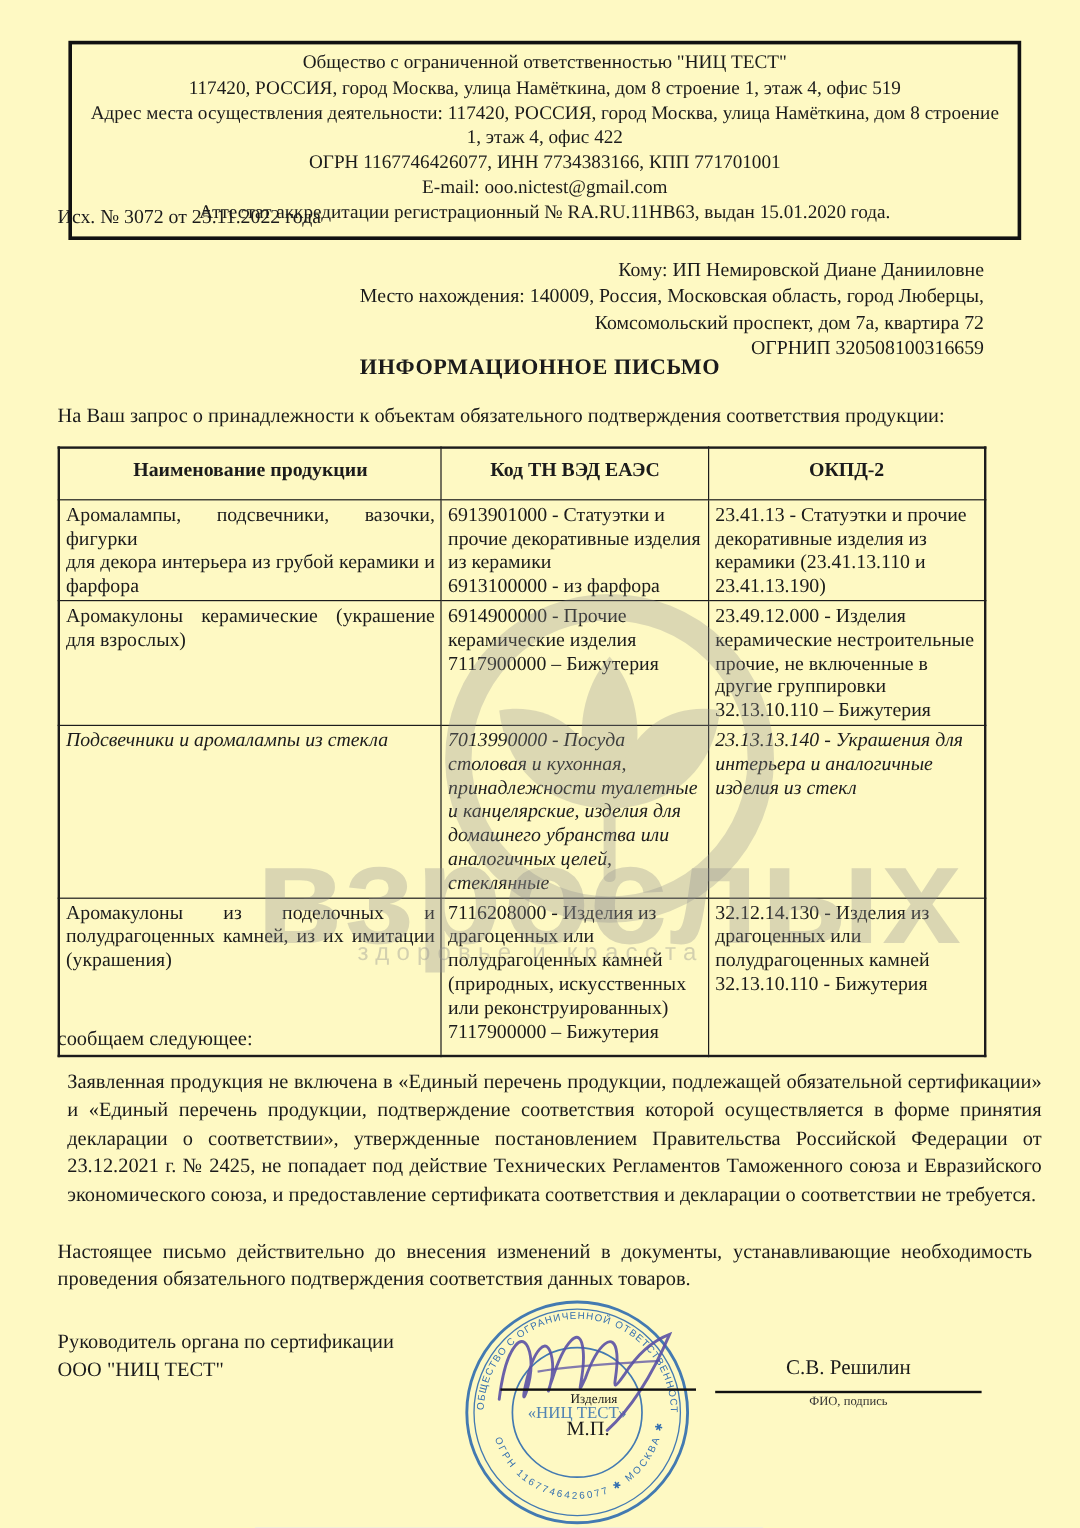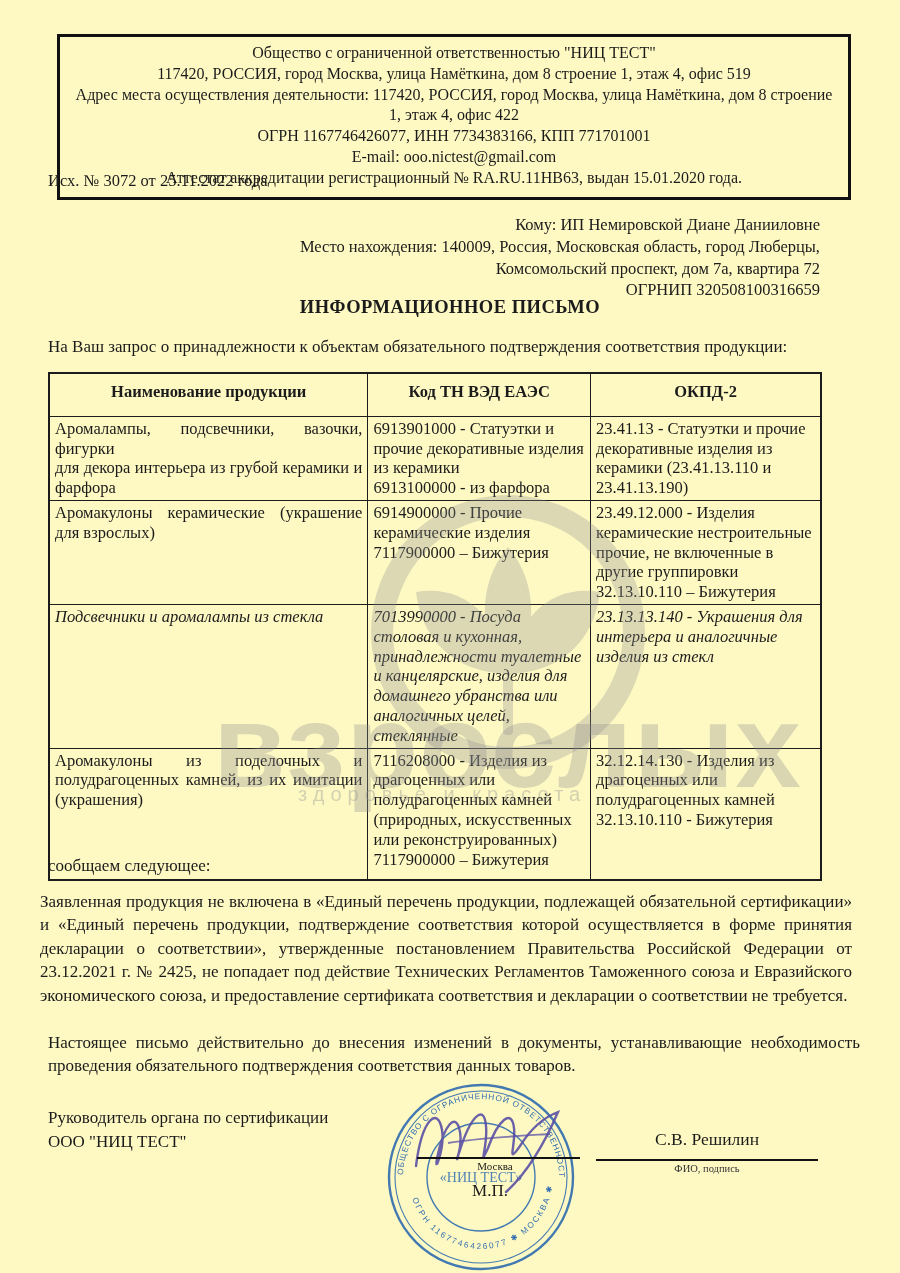--- a/index.html
+++ b/index.html
@@ -29,21 +29,21 @@
   table.products th,table.products td{
     border:1.6px solid #1c1c1c;vertical-align:top;padding:2px 5px;
   }
   table.products{border:2.5px solid #1c1c1c;}
   table.products th{font-weight:bold;text-align:center;padding:8px 4px 14px;}
   table.products td{white-space:pre-line;}
   table.products td:first-child{text-align:justify;}
   tr.r1 td{height:76px;} tr.r2 td{height:92px;} tr.r3 td{height:106px;font-style:italic;} tr.r4 td{height:126px;}
   
   .reply-intro{position:absolute;left:48px;top:856px;font-size:17px;}
-  .para1{position:absolute;left:40px;top:890px;width:812px;font-size:17px;line-height:1.38;text-align:justify;}
+  .para1{position:absolute;left:56px;top:890px;width:812px;font-size:17px;line-height:1.38;text-align:justify;}
   .para2{position:absolute;left:48px;top:1031px;width:812px;font-size:17px;line-height:1.38;text-align:justify;}
   
   .role{position:absolute;left:48px;top:1106px;font-size:17px;line-height:1.42;}
   .sig-line-left{position:absolute;left:417px;top:1157px;width:163px;border-top:2px solid #111;}
   .sig-label{position:absolute;left:435px;top:1160px;width:120px;text-align:center;font-size:11px;}
   .mp-label{position:absolute;left:440px;top:1181px;width:100px;text-align:center;font-size:17px;}
   .sig-line-right{position:absolute;left:596px;top:1159px;width:222px;border-top:2px solid #111;}
   .signer-name{position:absolute;left:596px;top:1129px;width:222px;text-align:center;font-size:17.5px;}
   .signer-caption{position:absolute;left:596px;top:1163px;width:222px;text-align:center;font-size:10.5px;color:#333;}
   .stamp-wrap{position:absolute;left:386px;top:1082px;width:190px;height:190px;}
@@ -150,21 +150,21 @@
       <text x="95" y="100" text-anchor="middle" font-size="14" fill="#336fb0" opacity="0.85" font-family="Liberation Serif, serif">«НИЦ ТЕСТ»</text>
     </svg>
   </div>
 
   <svg class="autograph" viewBox="0 0 180 115">
     <path d="M8,78 C14,30 30,18 34,42 C37,62 24,92 30,66 C36,38 48,22 52,44 C55,62 44,84 52,62 C62,30 76,14 78,38 C80,58 70,82 80,60 C90,32 104,20 106,40 C108,58 98,78 112,58 C122,42 134,30 150,24 C138,52 120,84 98,104" fill="none" stroke="#5a50a5" stroke-width="2.4" stroke-linecap="round" opacity="0.9"></path>
     <path d="M40,55 C70,50 110,48 142,46" fill="none" stroke="#5a50a5" stroke-width="1.8" opacity="0.75"></path>
   </svg>
 
   <div class="sig-line-left"></div>
-  <div class="sig-label">Москва</div>
+  <div class="sig-label">Изделия</div>
   <div class="mp-label">М.П.</div>
 
   <div class="signer-name">С.В. Решилин</div>
   <div class="sig-line-right"></div>
   <div class="signer-caption">ФИО, подпись</div>
 
   <svg class="wm wm-logo" viewBox="0 0 280 280">
     <circle cx="140" cy="140" r="126" fill="none" stroke="#8f8f8f" stroke-width="22"></circle>
     <g fill="#8f8f8f">
       <path d="M140,55 C172,92 170,150 140,186 C110,150 108,92 140,55 Z"></path>

